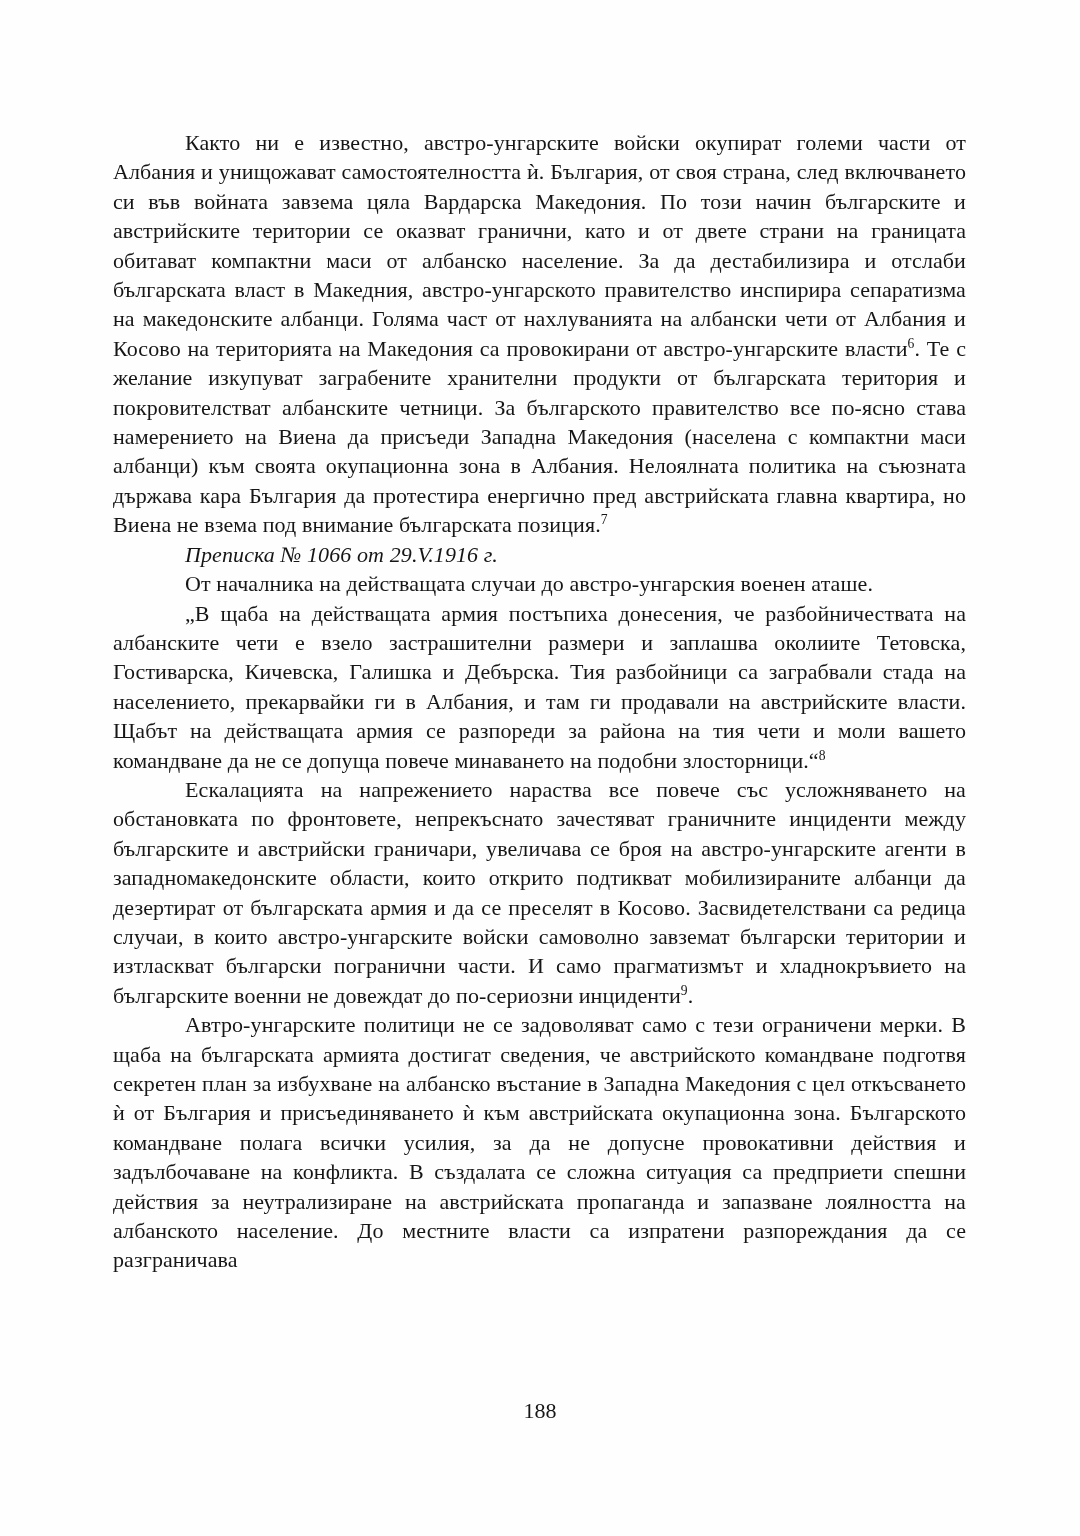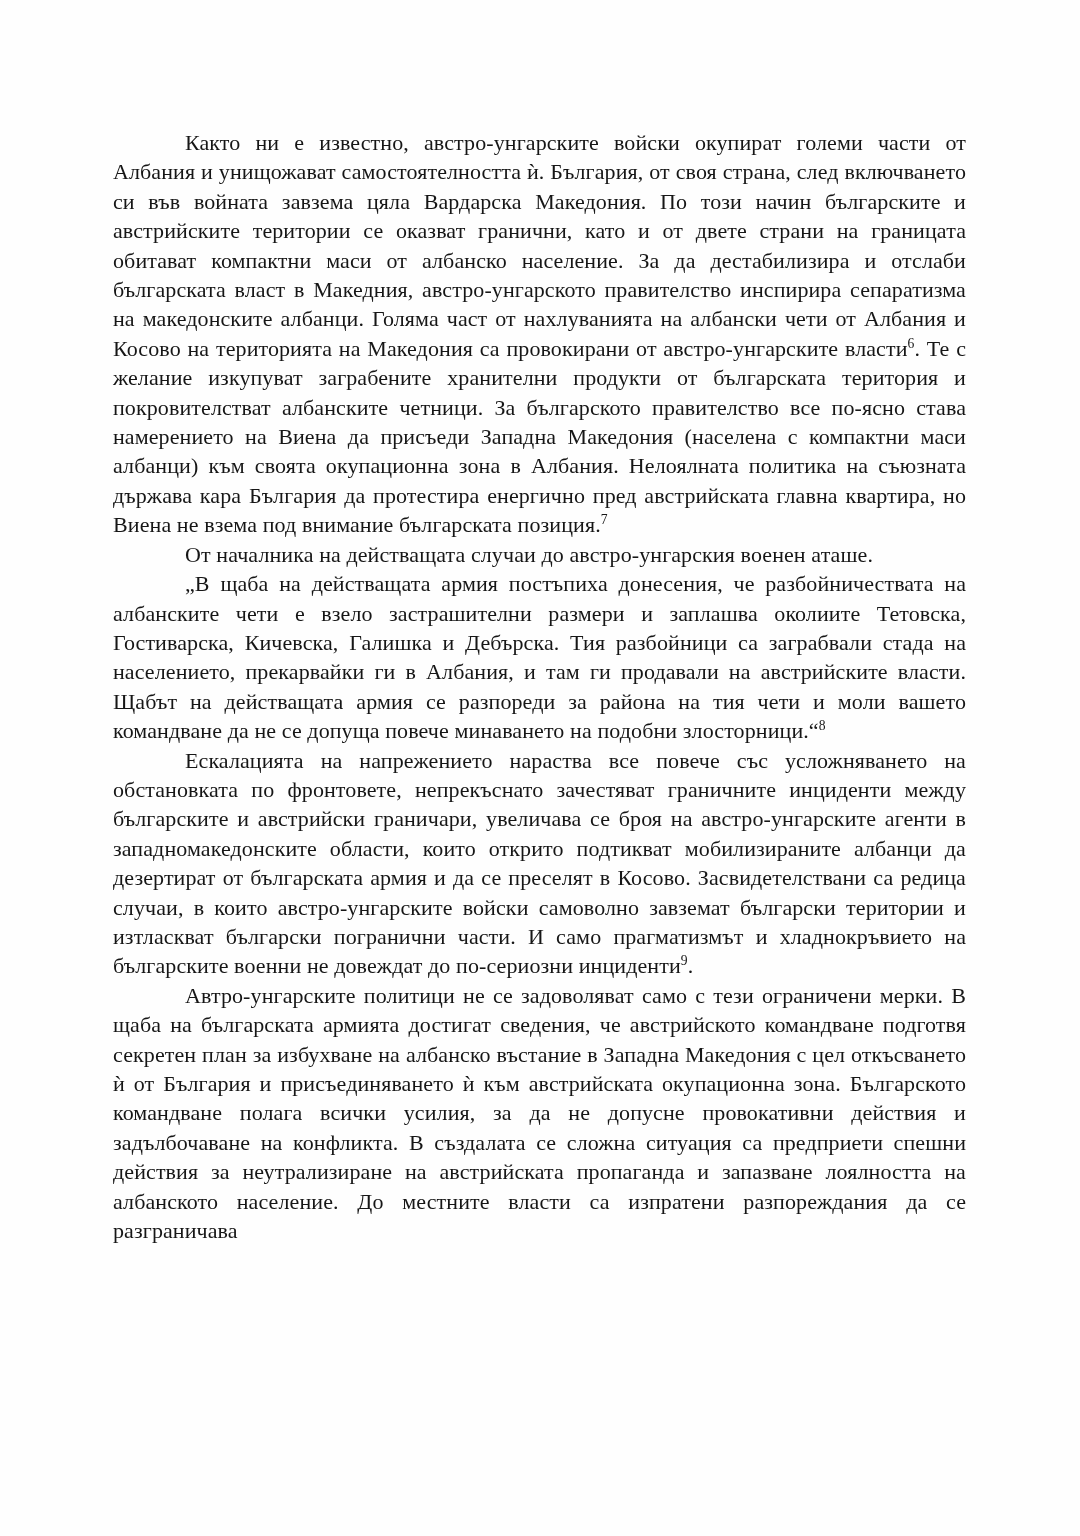--- a/index.html
+++ b/index.html
@@ -53,18 +53,20 @@
     font-size: 22px;
     color: #161616;
   }
 </style>
 </head>
 <body>
 
 <div class="page">
   <div class="page-text">
       <p class="para"><span>Както ни е известно, австро-унгарските войски окупират големи части от Албания и унищожават самостоятелността ѝ. България, от своя страна, след включването си във войната завзема цяла Вардарска Македония. По този начин българските и австрийските територии се оказват гранични, като и от двете страни на границата обитават компактни маси от албанско население. За да дестабилизира и отслаби българската власт в Македния, австро-унгарското правителство инспирира сепаратизма на македонските албанци. Голяма част от нахлуванията на албански чети от Албания и Косово на територията на Македония са провокирани от австро-унгарските власти</span><sup class="fn">6</sup><span>. Те с желание  изкупуват заграбените хранителни продукти  от българската територия и покровителстват албанските четници. За българското правителство все по-ясно става намерението на Виена да присъеди Западна Македония (населена с компактни маси албанци) към своята окупационна зона в Албания. Нелоялната политика на съюзната държава кара България да протестира енергично пред австрийската главна квартира, но Виена не взема под внимание българската позиция.</span><sup class="fn">7</sup></p>
+      <p class="para italic"><span>Преписка № 1066 от 29.V.1916 г.</span></p>
       <p class="para"><span>От началника на действащата случаи до австро-унгарския военен аташе.</span></p>
       <p class="para"><span>„В щаба на действащата армия постъпиха донесения, че разбойничествата на албанските чети е взело застрашителни размери и заплашва околиите Тетовска, Гостиварска, Кичевска, Галишка и Дебърска. Тия разбойници са заграбвали стада на населението, прекарвайки ги в Албания, и там ги продавали на австрийските власти. Щабът на действащата армия се разпореди за района на тия чети и моли вашето командване да не се допуща повече минаването на подобни злосторници.“</span><sup class="fn">8</sup></p>
       <p class="para"><span>Ескалацията на напрежението нараства все повече със усложняването на обстановката по фронтовете, непрекъснато зачестяват граничните инциденти между българските и австрийски граничари, увеличава се броя на австро-унгарските агенти в западномакедонските области, които открито подтикват мобилизираните албанци да дезертират от българската армия и да се преселят в  Косово. Засвидетелствани са редица случаи, в които австро-унгарските войски самоволно завземат български територии и изтласкват български погранични части. И само прагматизмът и хладнокръвието на българските военни не довеждат до по-сериозни инциденти</span><sup class="fn">9</sup><span>.</span></p>
       <p class="para"><span>Автро-унгарските политици не се задоволяват само с тези ограничени мерки. В щаба на българската армията достигат сведения, че австрийското командване подготвя секретен план за избухване на албанско въстание в Западна Македония с цел откъсването ѝ от България и присъединяването ѝ към австрийската окупационна зона.  Българското командване полага всички усилия, за да не допусне провокативни действия и задълбочаване на конфликта. В създалата се сложна ситуация са предприети спешни действия за неутрализиране на австрийската пропаганда и запазване лоялността на албанското население. До местните власти са изпратени разпореждания да се разграничава</span></p>
     </div>
+  <div class="page-number">188</div>
 </div>
 
 </body></html>

